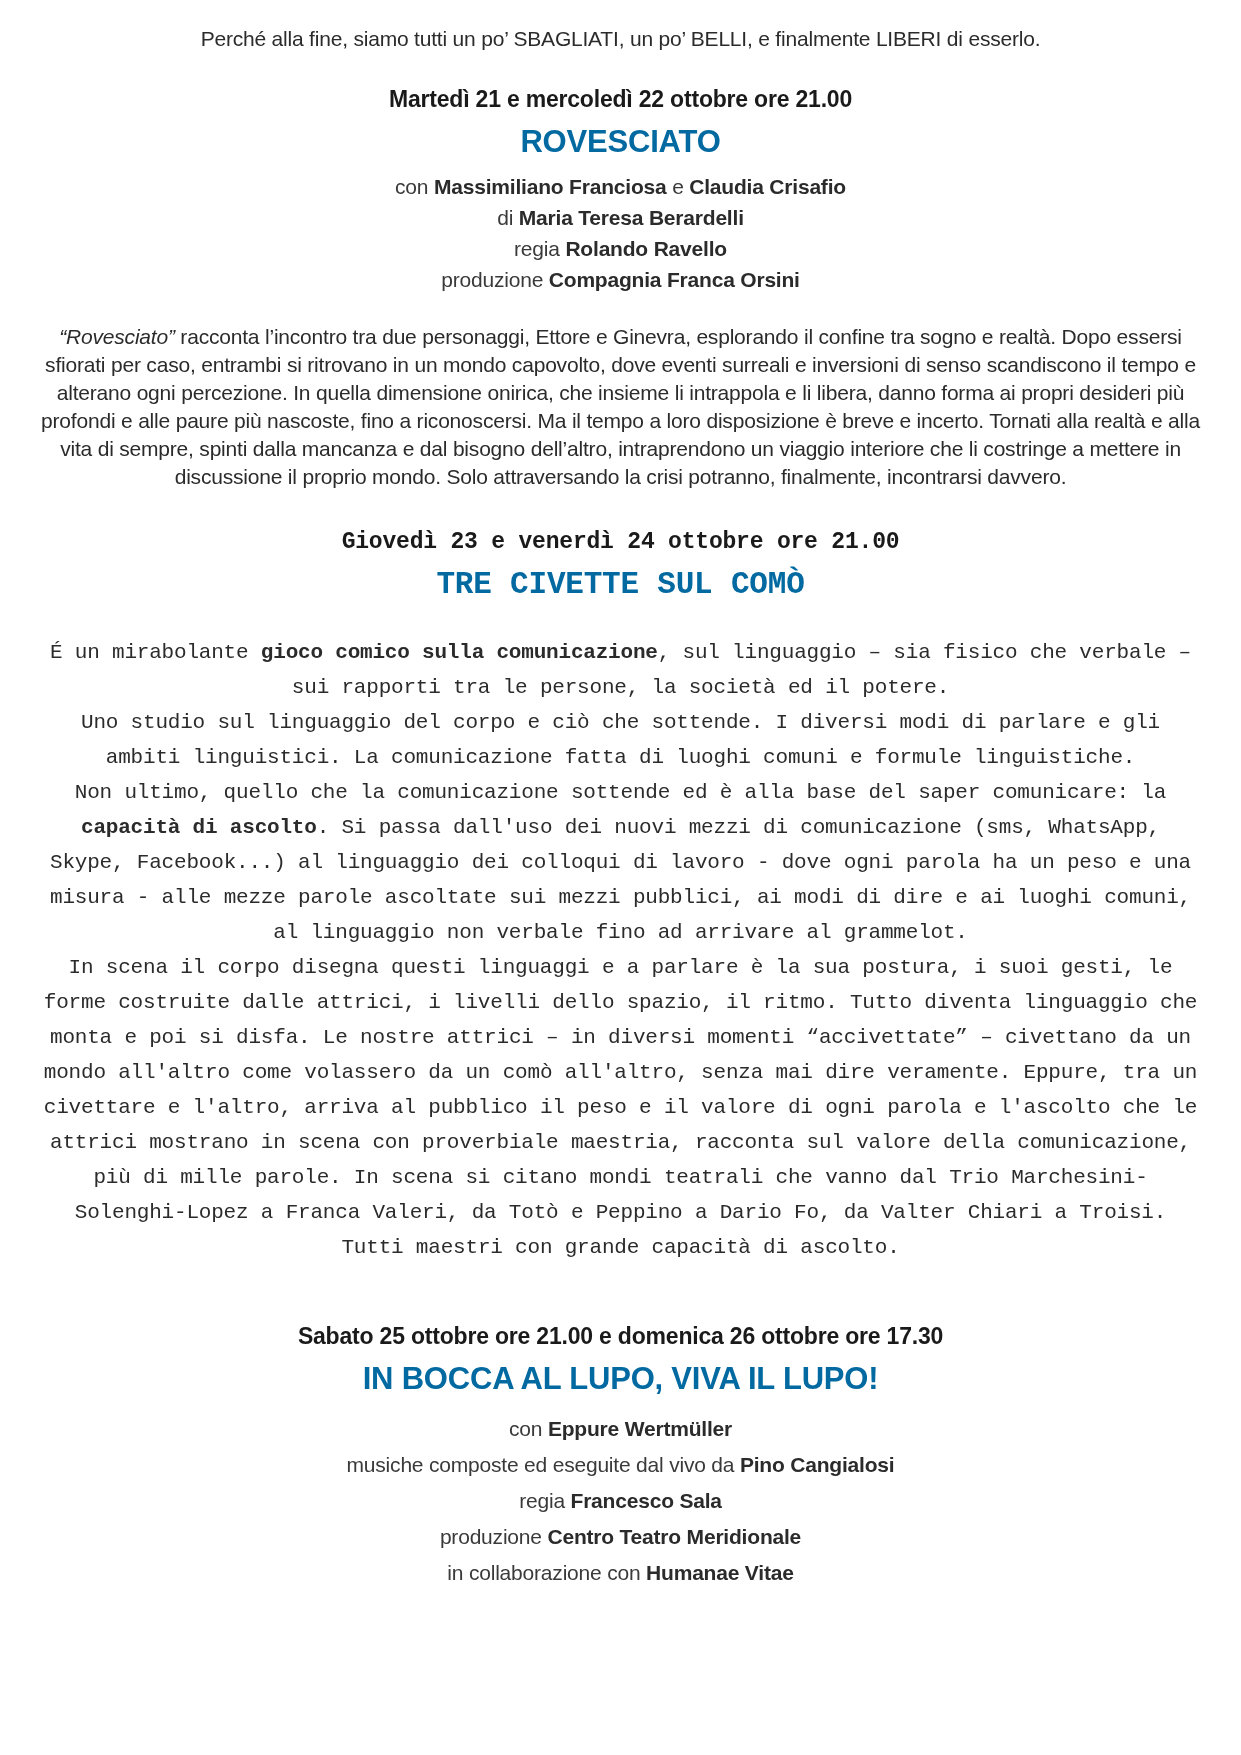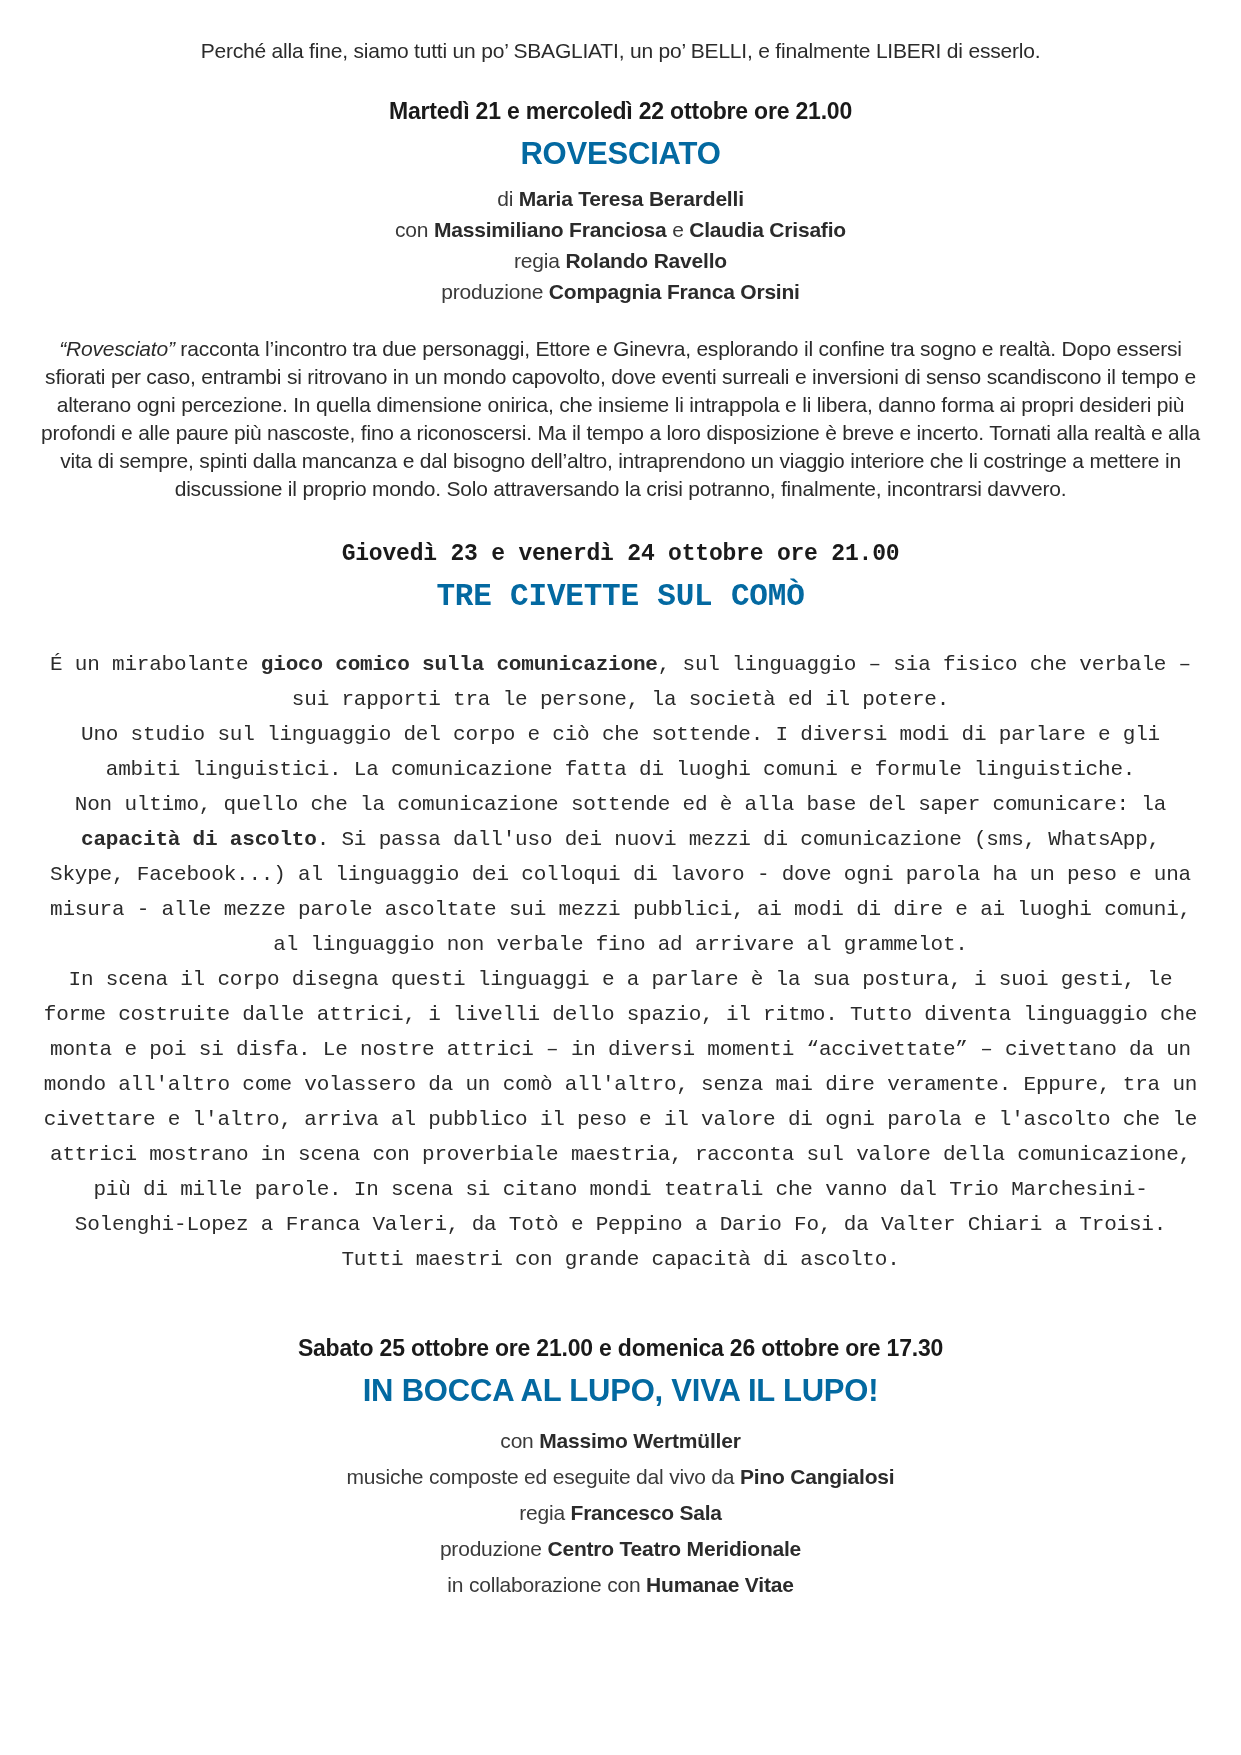--- a/index.html
+++ b/index.html
@@ -9,21 +9,21 @@
     height: 1755px;
     background: #ffffff;
     overflow: hidden;
     font-family: "Liberation Sans", "DejaVu Sans", sans-serif;
     color: #262626;
     letter-spacing: -0.2px;
   }
   .page {
     width: 100%;
     height: 100%;
-    padding: 38px 38px 60px;
+    padding: 26px 38px 60px;
     text-align: center;
   }
   .intro {
     margin: 0;
     font-size: 21px;
     line-height: 26px;
     color: #2b2b2b;
   }
   .show { margin: 0; }
   .show-1 { margin-top: 30px; }
@@ -67,22 +67,22 @@
 <body>
 
 <div class="page">
 
   <p class="intro">Perché alla fine, siamo tutti un po’ SBAGLIATI, un po’ BELLI, e finalmente LIBERI di esserlo.</p>
 
   <section class="show show-1">
     <h2 class="date">Martedì 21 e mercoledì 22 ottobre ore 21.00</h2>
     <h1 class="title">ROVESCIATO</h1>
     <div class="credits">
+      <p class="credit"><span>con </span><b>Massimiliano Franciosa</b><span> e </span><b>Claudia Crisafio</b></p>
       <p class="credit"><span>di </span><b>Maria Teresa Berardelli</b></p>
-      <p class="credit"><span>con </span><b>Massimiliano Franciosa</b><span> e </span><b>Claudia Crisafio</b></p>
       <p class="credit"><span>regia </span><b>Rolando Ravello</b></p>
       <p class="credit"><span>produzione </span><b>Compagnia Franca Orsini</b></p>
     </div>
     <p class="desc"><em>“Rovesciato”</em><span> racconta l’incontro tra due personaggi, Ettore e Ginevra, esplorando il confine tra sogno e realtà. Dopo essersi sfiorati per caso, entrambi si ritrovano in un mondo capovolto, dove eventi surreali e inversioni di senso scandiscono il tempo e alterano ogni percezione. In quella dimensione onirica, che insieme li intrappola e li libera, danno forma ai propri desideri più profondi e alle paure più nascoste, fino a riconoscersi. Ma il tempo a loro disposizione è breve e incerto. Tornati alla realtà e alla vita di sempre, spinti dalla mancanza e dal bisogno dell’altro, intraprendono un viaggio interiore che li costringe a mettere in discussione il proprio mondo. Solo attraversando la crisi potranno, finalmente, incontrarsi davvero.</span></p>
   </section>
 
   <section class="show show-2">
     <h2 class="date">Giovedì 23 e venerdì 24 ottobre ore 21.00</h2>
     <h1 class="title">TRE CIVETTE SUL COMÒ</h1>
     <div class="desc-group">
@@ -90,21 +90,21 @@
       <p class="desc"><span>Uno studio sul linguaggio del corpo e ciò che sottende. I diversi modi di parlare e gli ambiti linguistici. La comunicazione fatta di luoghi comuni e formule linguistiche.</span></p>
       <p class="desc"><span>Non ultimo, quello che la comunicazione sottende ed è alla base del saper comunicare: la </span><b>capacità di ascolto</b><span>. Si passa dall'uso dei nuovi mezzi di comunicazione (sms, WhatsApp, Skype, Facebook...) al linguaggio dei colloqui di lavoro - dove ogni parola ha un peso e una misura - alle mezze parole ascoltate sui mezzi pubblici, ai modi di dire e ai luoghi comuni, al linguaggio non verbale fino ad arrivare al grammelot.</span></p>
       <p class="desc"><span>In scena il corpo disegna questi linguaggi e a parlare è la sua postura, i suoi gesti, le forme costruite dalle attrici, i livelli dello spazio, il ritmo. Tutto diventa linguaggio che monta e poi si disfa. Le nostre attrici – in diversi momenti “accivettate” – civettano da un mondo all'altro come volassero da un comò all'altro, senza mai dire veramente. Eppure, tra un civettare e l'altro, arriva al pubblico il peso e il valore di ogni parola e l'ascolto che le attrici mostrano in scena con proverbiale maestria, racconta sul valore della comunicazione, più di mille parole. In scena si citano mondi teatrali che vanno dal Trio Marchesini-Solenghi-Lopez a Franca Valeri, da Totò e Peppino a Dario Fo, da Valter Chiari a Troisi. Tutti maestri con grande capacità di ascolto.</span></p>
     </div>
   </section>
 
   <section class="show show-3">
     <h2 class="date">Sabato 25 ottobre ore 21.00 e domenica 26 ottobre ore 17.30</h2>
     <h1 class="title">IN BOCCA AL LUPO, VIVA IL LUPO!</h1>
     <div class="credits">
-      <p class="credit"><span>con </span><b>Massimo Wertmüller</b></p>
+      <p class="credit"><span>con </span><b>Eppure Wertmüller</b></p>
       <p class="credit"><span>musiche composte ed eseguite dal vivo da </span><b>Pino Cangialosi</b></p>
       <p class="credit"><span>regia </span><b>Francesco Sala</b></p>
       <p class="credit"><span>produzione </span><b>Centro Teatro Meridionale</b></p>
       <p class="credit"><span>in collaborazione con </span><b>Humanae Vitae</b></p>
     </div>
   </section>
 
 </div>
 
 </body></html>

